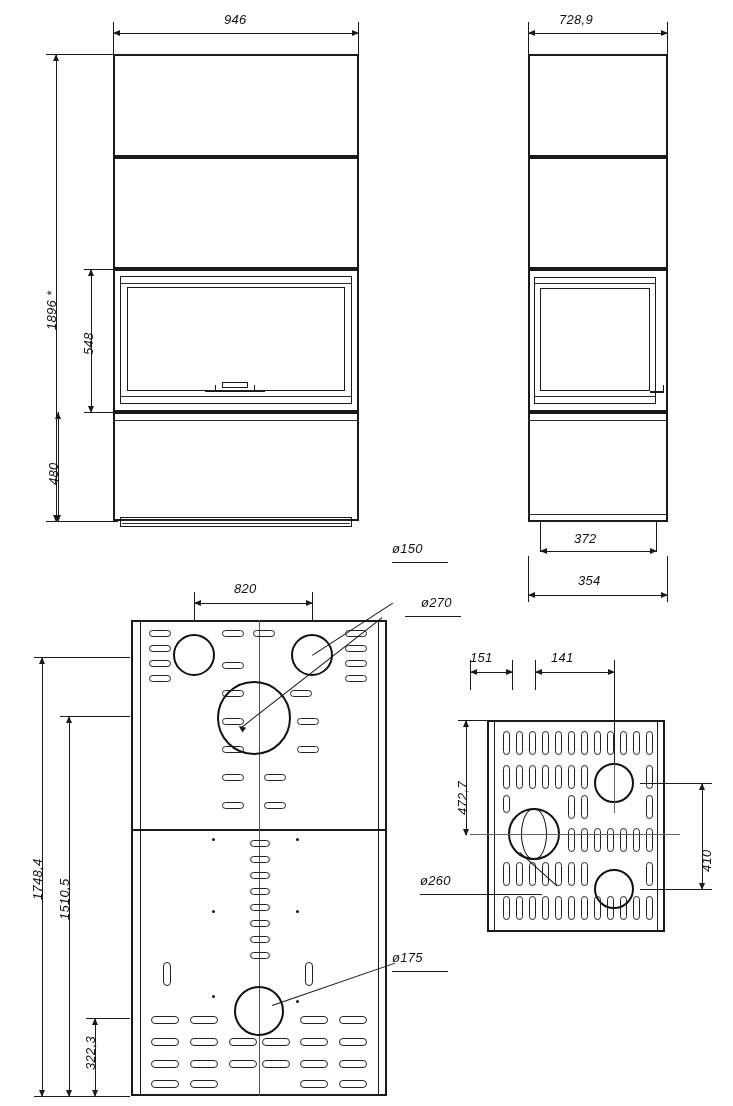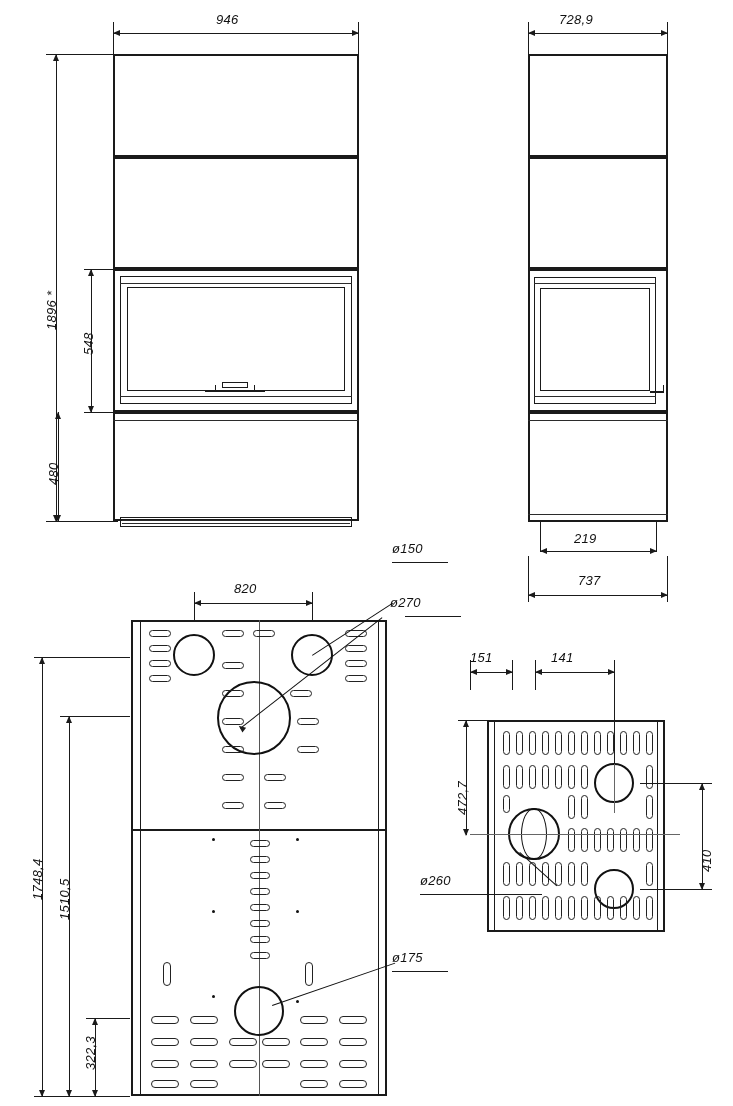--- a/index.html
+++ b/index.html
@@ -83,21 +83,21 @@
 
     <div class="box" style="left:120px; top:517px; width:232px; height:10px;"></div>
     <div class="ln h thin" style="left:122px; top:520px; width:228px;"></div>
     <div class="ln h thin" style="left:122px; top:523px; width:228px;"></div>
 
     <div class="ln v dim" style="left:113px; top:22px; height:34px;"></div>
     <div class="ln v dim" style="left:358px; top:22px; height:34px;"></div>
     <div class="ln h dim" style="left:113px; top:33px; width:246px;"></div>
     <div class="ar-l" style="left:113px; top:30px;"></div>
     <div class="ar-r" style="left:352px; top:30px;"></div>
-    <div class="lbl" style="left:216px; top:12px;font-style:italic;">946</div>
+    <div class="lbl" style="left:224px; top:12px;font-style:italic;">946</div>
 
     <div class="ln h dim" style="left:46px; top:54px; width:70px;"></div>
     <div class="ln h dim" style="left:46px; top:521px; width:70px;"></div>
     <div class="ln v dim" style="left:56px; top:54px; height:468px;"></div>
     <div class="ar-u" style="left:53px; top:54px;"></div>
     <div class="ar-d" style="left:53px; top:515px;"></div>
     <div class="lbl rot" style="left:44px; top:330px;">1896 *</div>
 
     <div class="ln h dim" style="left:84px; top:269px; width:34px;"></div>
     <div class="ln h dim" style="left:84px; top:412px; width:34px;"></div>
@@ -136,28 +136,28 @@
     <div class="ln h dim" style="left:528px; top:33px; width:140px;"></div>
     <div class="ar-l" style="left:528px; top:30px;"></div>
     <div class="ar-r" style="left:661px; top:30px;"></div>
     <div class="lbl" style="left:559px; top:12px;">728,9</div>
 
     <div class="ln v dim" style="left:540px; top:520px; height:32px;"></div>
     <div class="ln v dim" style="left:656px; top:520px; height:32px;"></div>
     <div class="ln h dim" style="left:540px; top:551px; width:117px;"></div>
     <div class="ar-l" style="left:540px; top:548px;"></div>
     <div class="ar-r" style="left:650px; top:548px;"></div>
-    <div class="lbl" style="left:574px; top:531px;">219</div>
+    <div class="lbl" style="left:574px; top:531px;">372</div>
 
     <div class="ln v dim" style="left:528px; top:556px; height:46px;"></div>
     <div class="ln v dim" style="left:667px; top:556px; height:46px;"></div>
     <div class="ln h dim" style="left:528px; top:595px; width:140px;"></div>
     <div class="ar-l" style="left:528px; top:592px;"></div>
     <div class="ar-r" style="left:661px; top:592px;"></div>
-    <div class="lbl" style="left:578px; top:573px;">737</div>
+    <div class="lbl" style="left:578px; top:573px;">354</div>
   </div>
 
   <div>
 
     <div class="box2" style="left:131px; top:620px; width:256px; height:476px;"></div>
     <div class="ln h2" style="left:131px; top:829px; width:256px;"></div>
 
     <div class="ln v thin" style="left:259px; top:620px; height:476px; background:#555;"></div>
 
     <div class="ln v" style="left:140px; top:620px; height:476px;"></div>
@@ -255,21 +255,21 @@
     <div class="ar-u" style="left:92px; top:1018px;"></div>
     <div class="ar-d" style="left:92px; top:1090px;"></div>
     <div class="lbl rot" style="left:83px; top:1070px;">322,3</div>
 
     <div class="leader" style="left:312px; top:655px; width:96px; transform:rotate(-33deg);"></div>
     <div class="lbl" style="left:392px; top:541px;">ø150</div>
     <div class="ln h dim" style="left:392px; top:562px; width:56px;"></div>
 
     <div class="leader" style="left:240px; top:728px; width:180px; transform:rotate(-38deg);"></div>
     <div class="ar-l" style="left:238px; top:725px; transform:rotate(38deg);"></div>
-    <div class="lbl" style="left:390px; top:595px;">ø270</div>
+    <div class="lbl" style="left:421px; top:595px;">ø270</div>
     <div class="ln h dim" style="left:405px; top:616px; width:56px;"></div>
 
     <div class="leader" style="left:272px; top:1005px; width:130px; transform:rotate(-19deg);"></div>
     <div class="lbl" style="left:392px; top:950px;">ø175</div>
     <div class="ln h dim" style="left:392px; top:971px; width:56px;"></div>
   </div>
 
   <div>
 
     <div class="box2" style="left:487px; top:720px; width:178px; height:212px;"></div>

